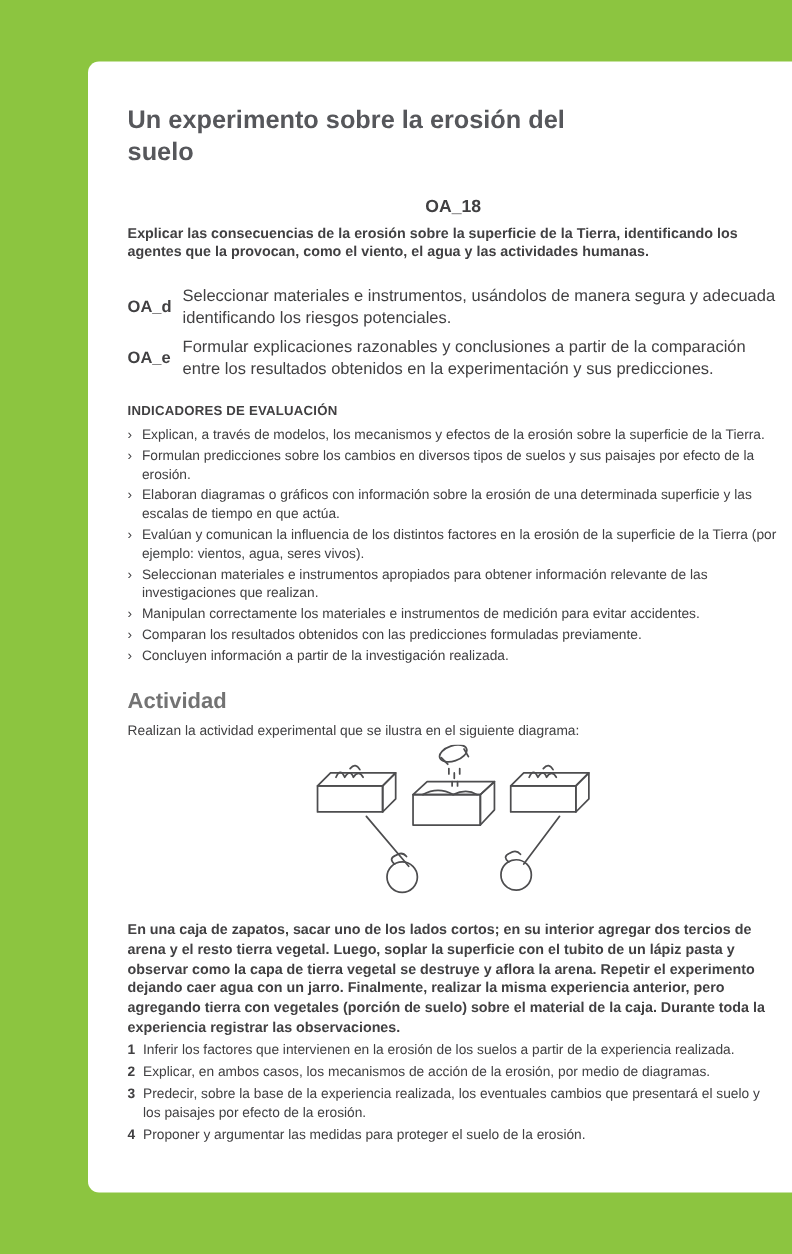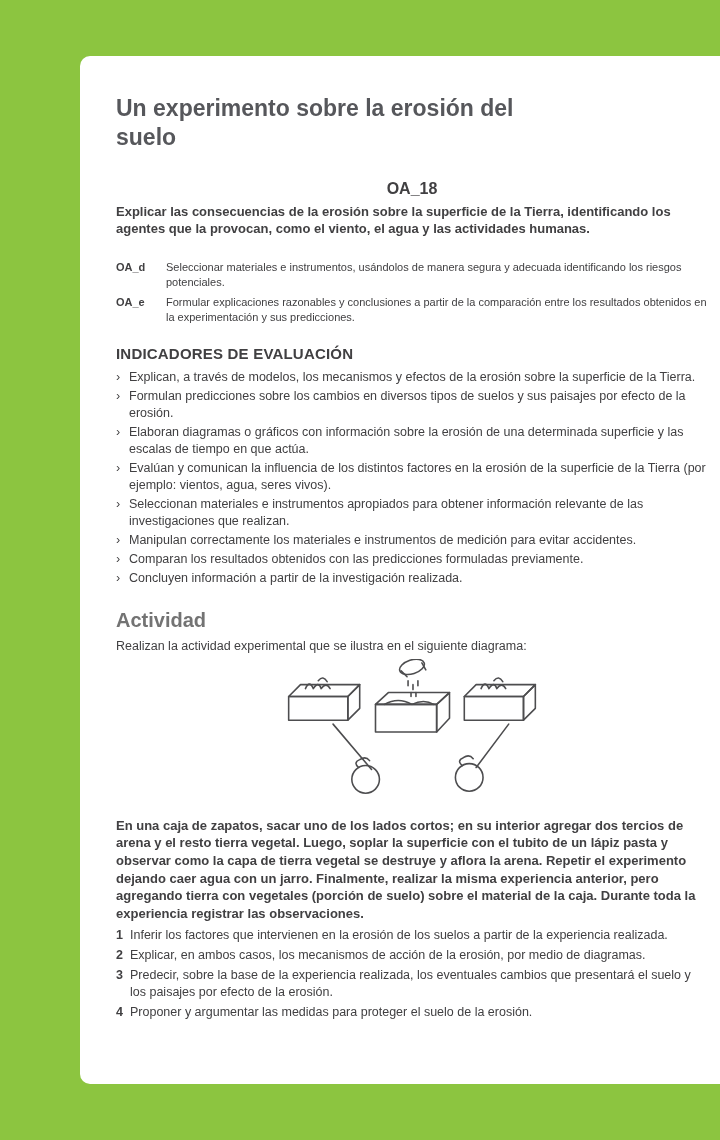--- a/index.html
+++ b/index.html
@@ -40,33 +40,33 @@
   }
   p.body-text {
     margin: 0 0 16px 0;
     font-size: 13px;
     line-height: 1.36;
     font-weight: bold;
   }
   .sub-oa-list { margin: 22px 0 0 0; }
   .sub-oa-row {
     display: flex;
-    align-items: flex-start;
+    align-items: center;
     margin-bottom: 5px;
-    font-size: 11px;
+    font-size: 15px;
     line-height: 1.36;
   }
   .sub-oa-code {
     flex: 0 0 50px;
     font-weight: bold;
   }
   .sub-oa-text { flex: 1; }
   .indicators-heading {
     margin: 20px 0 7px 0;
-    font-size: 15px;
+    font-size: 12px;
     font-weight: bold;
     letter-spacing: 0.2px;
     color: #414042;
   }
   ul.indicator-list {
     list-style: none;
     margin: 0;
     padding: 0;
   }
   ul.indicator-list li {

